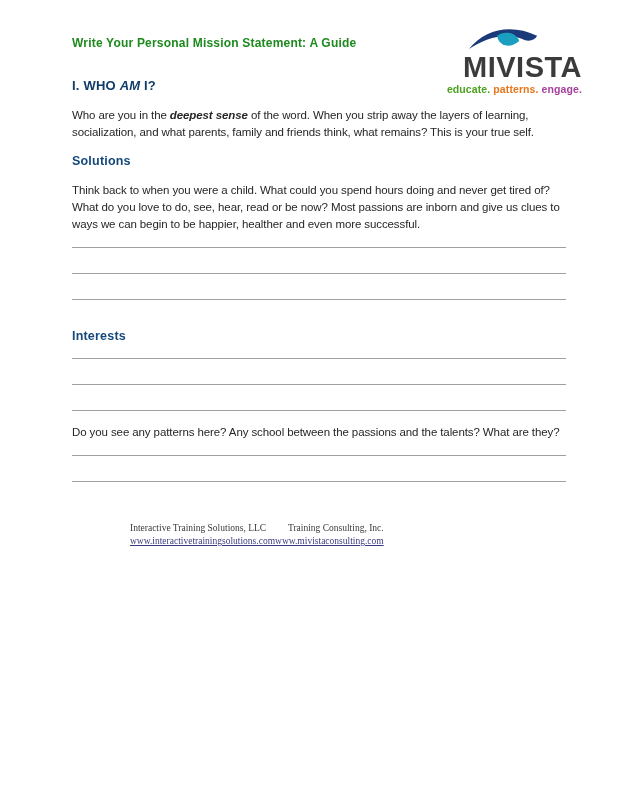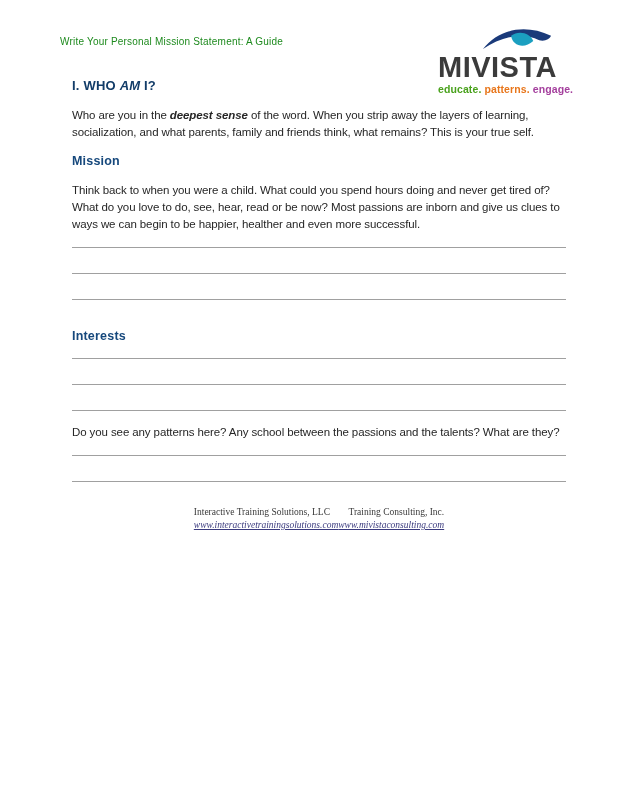--- a/index.html
+++ b/index.html
@@ -7,27 +7,27 @@
     position:relative;
     width:618px; height:800px;
     margin:0 auto;
     background:#ffffff;
     font-family:"Liberation Sans", sans-serif;
     overflow:hidden;
     box-sizing:border-box;
   }
   
   .doc-title {
-    position:absolute; left:60px; top:36px;
-    font-size:10px; font-weight:normal; letter-spacing:0.2px;
+    position:absolute; left:72px; top:36px;
+    font-size:12px; font-weight:bold; letter-spacing:0.2px;
     color:#1e8a1e; margin:0;
   }
   .logo {
-    position:absolute; top:22px; right:22px; width:158px;
-    text-align:left;
+    position:absolute; top:22px; right:36px; width:158px;
+    text-align:right;
   }
   .logo-eye { display:block; margin:0 auto -2px auto; width:74px; height:32px; }
   .logo-brand {
     font-size:29px; font-weight:900; line-height:1.05;
     color:#3b3b3b; letter-spacing:0.5px;
   }
   .logo-tagline { font-size:10.5px; font-weight:bold; margin-top:1px; letter-spacing:0.1px; }
   .tg-educate   { color:#4aa21d;margin-top:24px; }
   .tg-entertain { color:#e8761b; }
   .tg-engage    { color:#a43f9d; }
@@ -47,29 +47,29 @@
     margin:28px 0 0 0;
     font-size:12.5px; font-weight:bold; color:#16487c; line-height:16px;
     letter-spacing:0.2px;
   }
   .section:first-of-type h3.h-sec { margin-top:12px; }
   .lines { margin-top:0; }
   .write-line { height:25px; border-bottom:1px solid #a0a0a0; }
   .write-line:first-child { height:14px; }
   
   .footer {
-    margin-top:24px;
+    margin-top:40px;
     padding:0 58px;
-    display:flex; justify-content:center;
+    display:flex; justify-content:flex-start;
     font-family:"Liberation Serif", serif;
     font-size:9.5px; line-height:13px; color:#3a3a3a;
   }
   .footer .col-right { text-align:right; }
   .footer a {
-    color:#3a3a7e; text-decoration:underline; cursor:pointer;font-style:italic;
+    color:#3a3a7e; text-decoration:underline; cursor:pointer;
   }
 </style>
 </head>
 <body>
 
 <div class="page">
 
   <h1 class="doc-title">Write Your Personal Mission Statement: A Guide</h1>
 
   <div class="logo">
@@ -85,21 +85,21 @@
     </div>
   </div>
 
   <div class="content">
 
     <h2 class="h-who"><span>I. WHO </span><em>AM</em><span> I?</span></h2>
 
     <p class="body"><span>Who are you in the </span><em>deepest sense</em><span> of the word. When you strip away the layers of learning, socialization, and what parents, family and friends think, what remains? This is your true self.</span></p>
 
     <section class="section">
-      <h3 class="h-sec">Mission</h3>
+      <h3 class="h-sec">Solutions</h3>
       <p class="body">Think back to when you were a child. What could you spend hours doing and never get tired of? What do you love to do, see, hear, read or be now? Most passions are inborn and give us clues to ways we can begin to be happier, healther and even more successful.</p>
       <div class="lines">
         <div class="write-line"></div>
         <div class="write-line"></div>
         <div class="write-line"></div>
       </div>
     </section>
 
 
     <section class="section">

